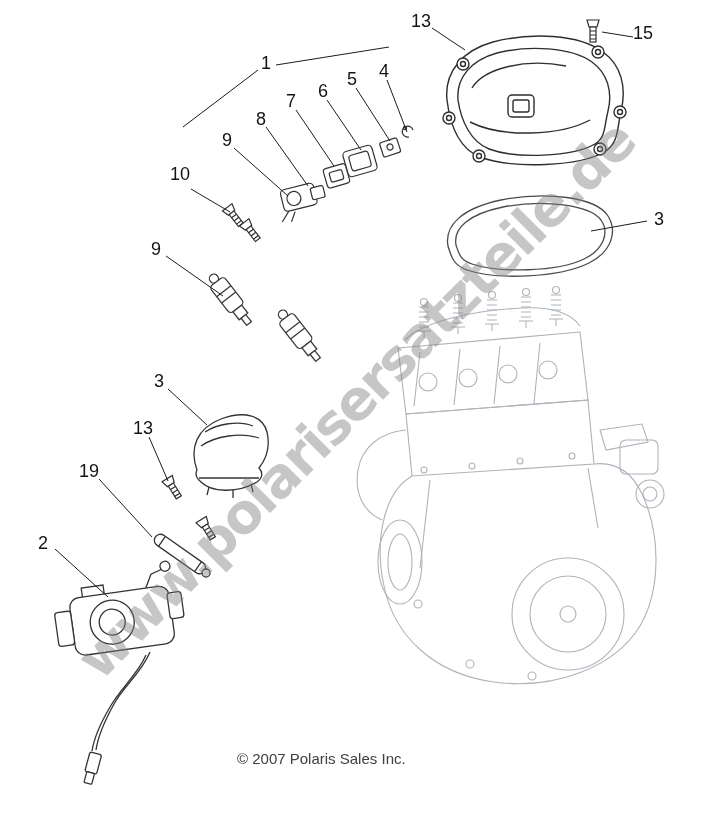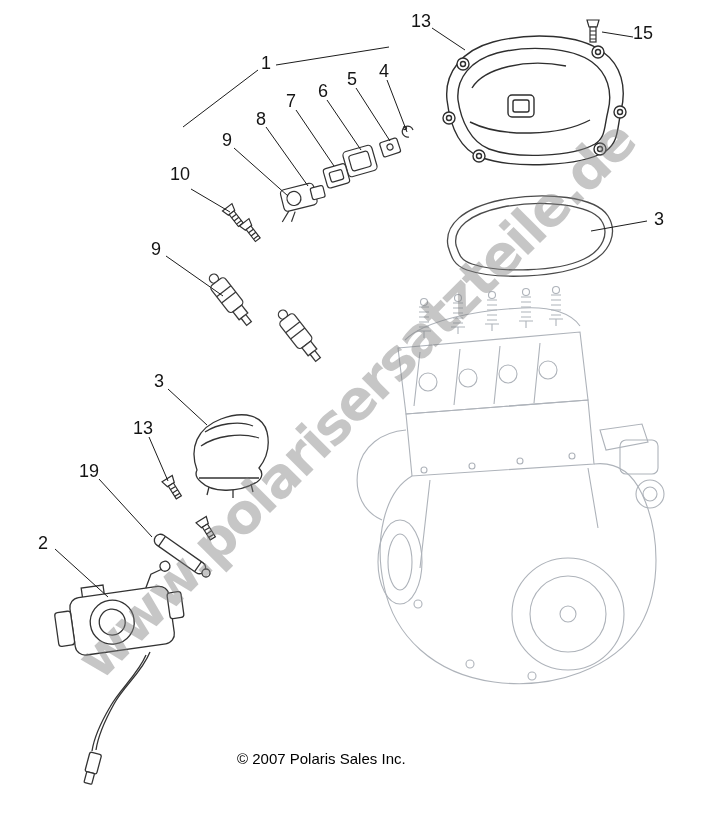--- a/index.html
+++ b/index.html
@@ -15,21 +15,21 @@
     font-weight:bold; font-size:55px; letter-spacing:-2px;
     color:rgba(128,128,128,0.45); white-space:nowrap; z-index:3;
     pointer-events:none;
   }
   .callout {
     position:absolute; transform:translate(-50%,-50%);
     font-size:18px; color:#141414; z-index:4; line-height:1;
   }
   .copyright {
     position:absolute; left:237px; top:750px; font-size:15px;
-    color:#000000; z-index:4;
+    color:#404040; z-index:4;
   }
 </style>
 </head>
 <body>
 
 <div class="stage">
 
   <svg class="art" width="712" height="813" viewBox="0 0 712 813">
     <defs>
       <g id="vstack" stroke="#aeb3ba" fill="none" stroke-width="1.1">

